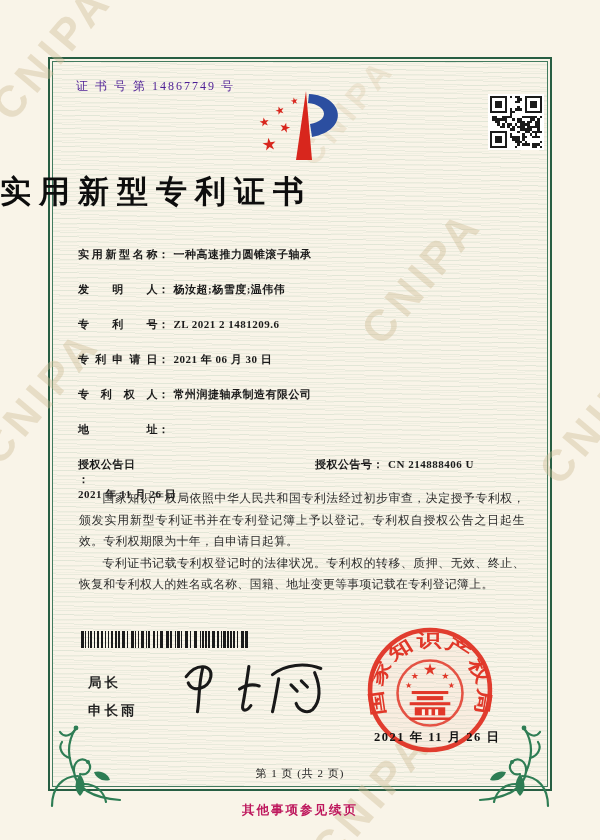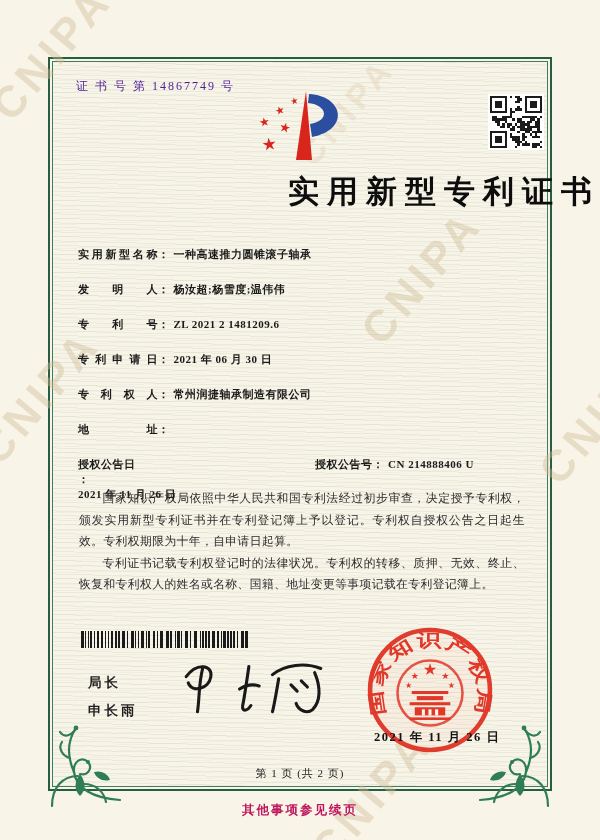--- a/index.html
+++ b/index.html
@@ -30,21 +30,21 @@
   .corner-right { right:30px; bottom:30px; transform:scaleX(-1); }
 
   .content { position:absolute; inset:0; z-index:5; }
 
   .cert-no { position:absolute; left:76px; top:78px; font-size:12px;
              letter-spacing:2px; color:#4c1d95; }
 
   .logo { position:absolute; left:248px; top:88px; }
   .qr   { position:absolute; left:488px; top:94px; background:#fff; padding:2px; }
 
-  .title { position:absolute; left:0; top:171px; width:100%; text-align:right;
+  .title { position:absolute; left:0; top:171px; width:100%; text-align:left;
            font-size:31px; font-weight:700; letter-spacing:8px; color:#0d0d0d; }
 
   .fields { position:absolute; left:78px; top:247px; width:452px; font-size:11px;
             font-weight:600; color:#1a1a1a; }
   .frow { display:flex; align-items:baseline; height:35px; letter-spacing:.5px; }
   .flabel { display:inline-block; width:80px; text-align:justify; text-align-last:justify; }
   .fcolon { margin-right:4px; }
   .fgroup { display:flex; align-items:baseline; }
   .fgroup.first { width:237px;flex-direction:column; }
 

